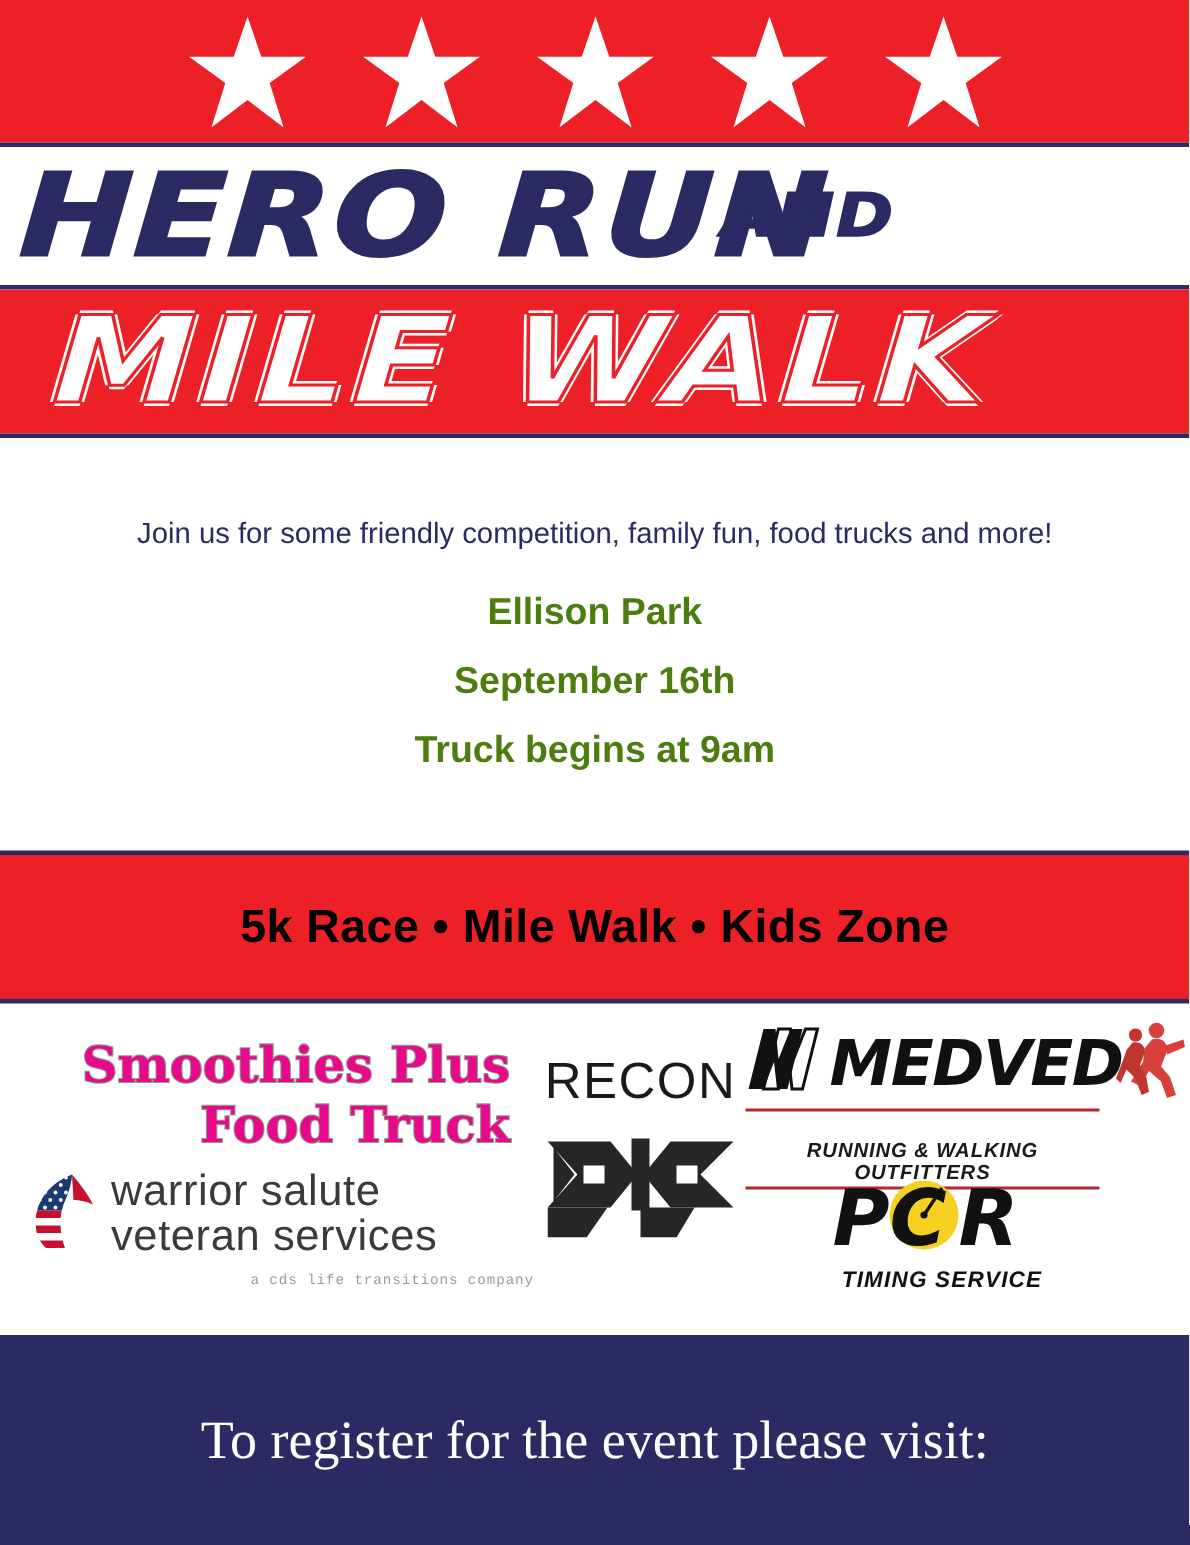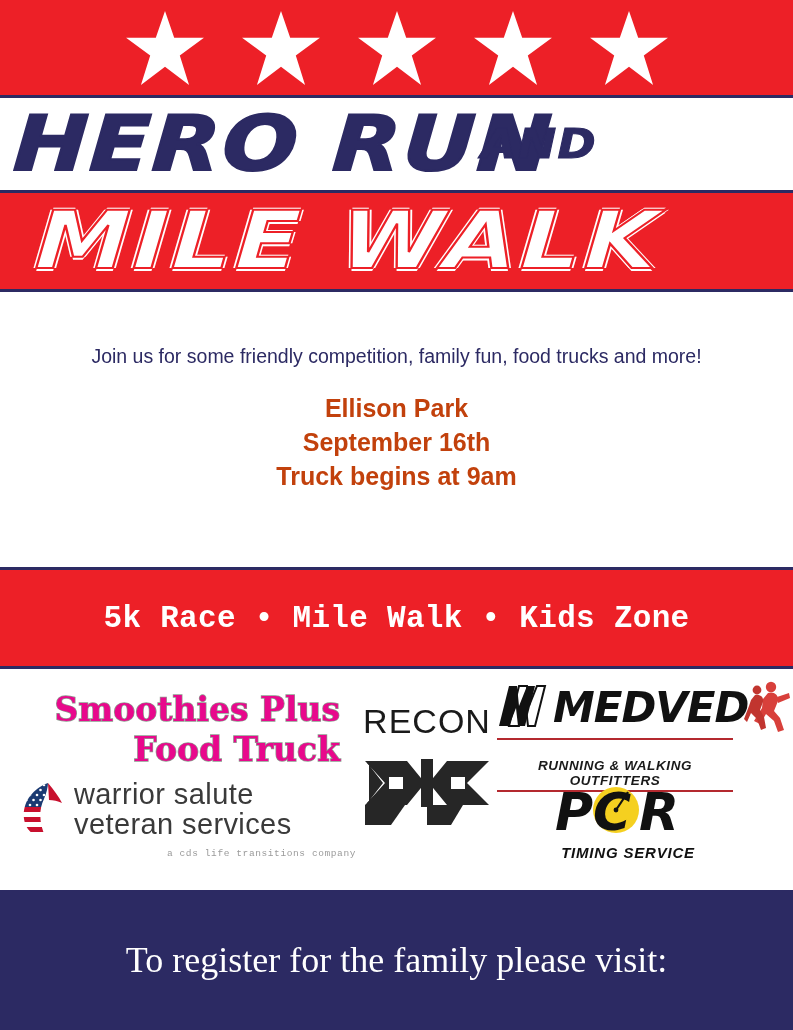--- a/index.html
+++ b/index.html
@@ -137,40 +137,40 @@
     width: 690px;
   }
   .body-para.second {
     margin-top: 27px;
   }
   .detail-line {
     font-family: "Liberation Sans", sans-serif;
     font-weight: bold;
     font-size: 25px;
     line-height: 1.36;
-    color: #c2410c;
-    margin: 0;
+    color: #4d7c0f;
+    margin: 12px;
   }
   .detail-block { margin-top: 20px; }
 
   
   .types-band {
     position: absolute;
     left: 0; top: 570px;
     width: 793px; height: 96px;
     background: #ED2027;
     display: flex;
     align-items: center;
     justify-content: center;
   }
   .types-text {
-    font-family: Liberation Mono, monospace;
+    font-family: Liberation Sans, sans-serif;
     font-weight: bold;
     font-size: 31px;
-    color: #ffffff;
+    color: #000000;
     letter-spacing: 0.3px;
   }
 
   
   .sponsor-band {
     position: absolute;
     left: 0; top: 672px;
     width: 793px; height: 218px;
     background: #ffffff;
   }
@@ -479,16 +479,16 @@
           <text x="40" y="50" font-family="DejaVu Sans, sans-serif" font-size="52" font-weight="bold" font-style="italic" fill="#111111">C</text>
           <text x="86" y="50" font-family="DejaVu Sans, sans-serif" font-size="52" font-weight="bold" font-style="italic" fill="#111111">R</text>
         </svg>
       </span>
       <div class="pcr-tag">TIMING SERVICE</div>
     </div>
 
   </div>
 
   <div class="register-band">
-    <div class="register-line">To register for the family please visit:</div>
+    <div class="register-line">To register for the event please visit:</div>
   </div>
 
 </div>
 
 </body></html>

